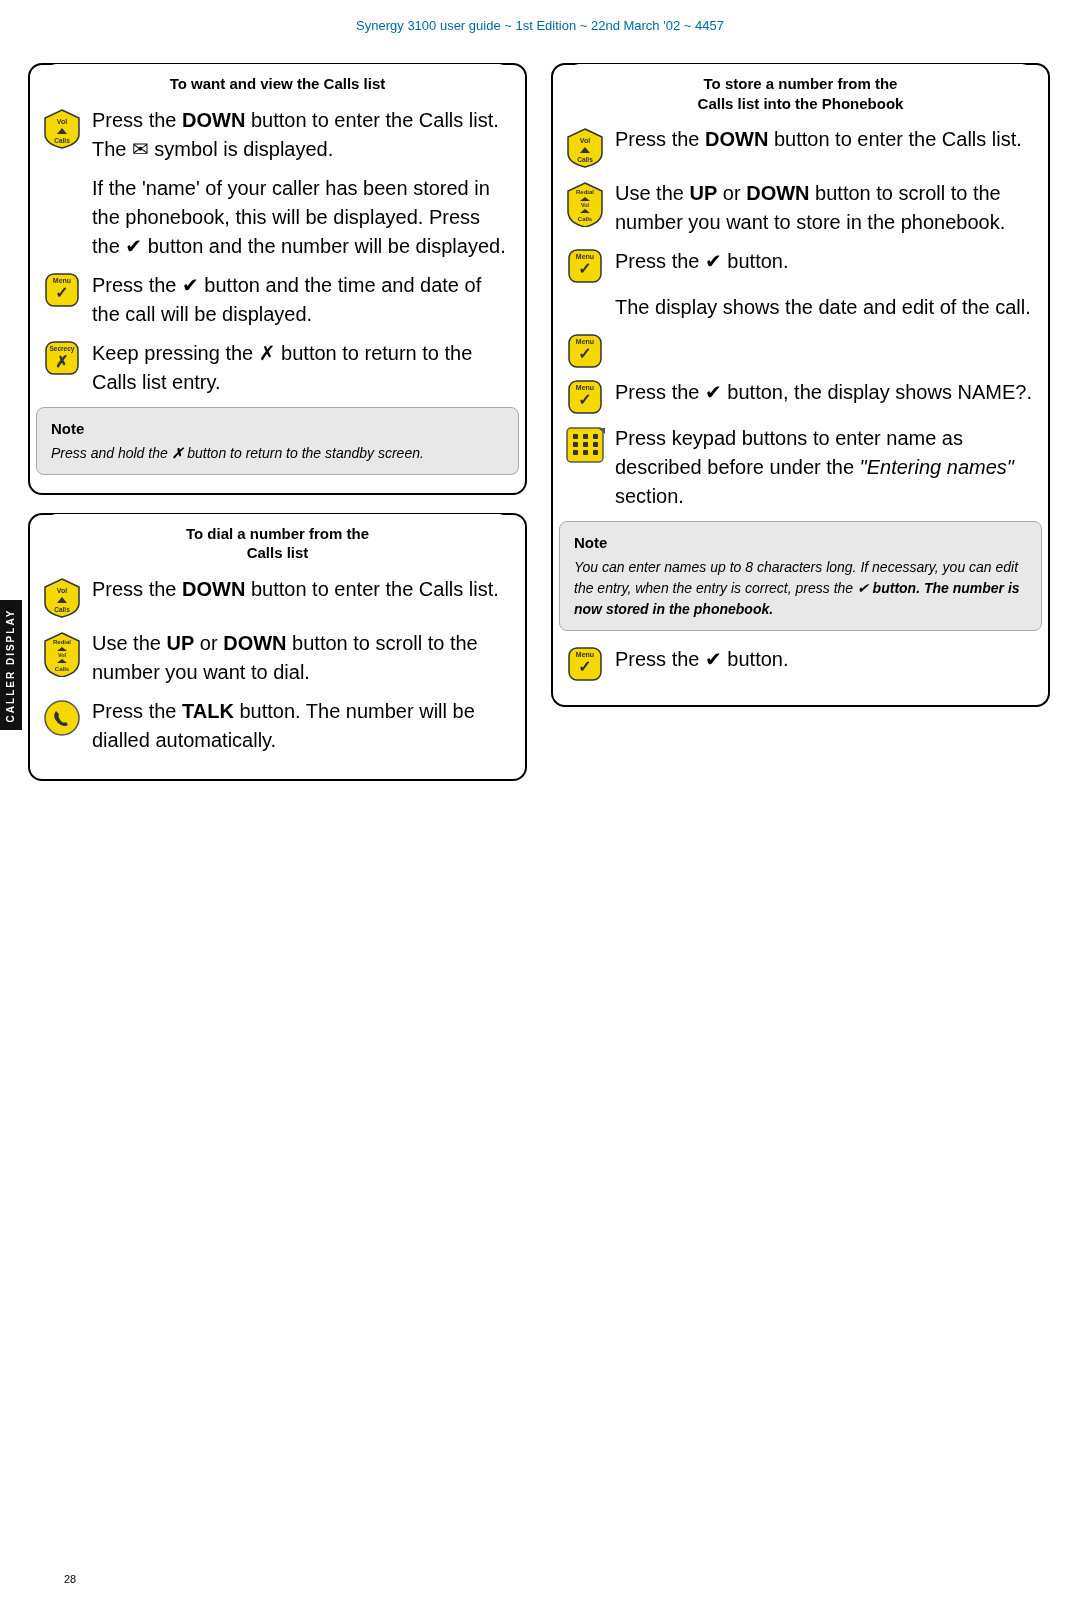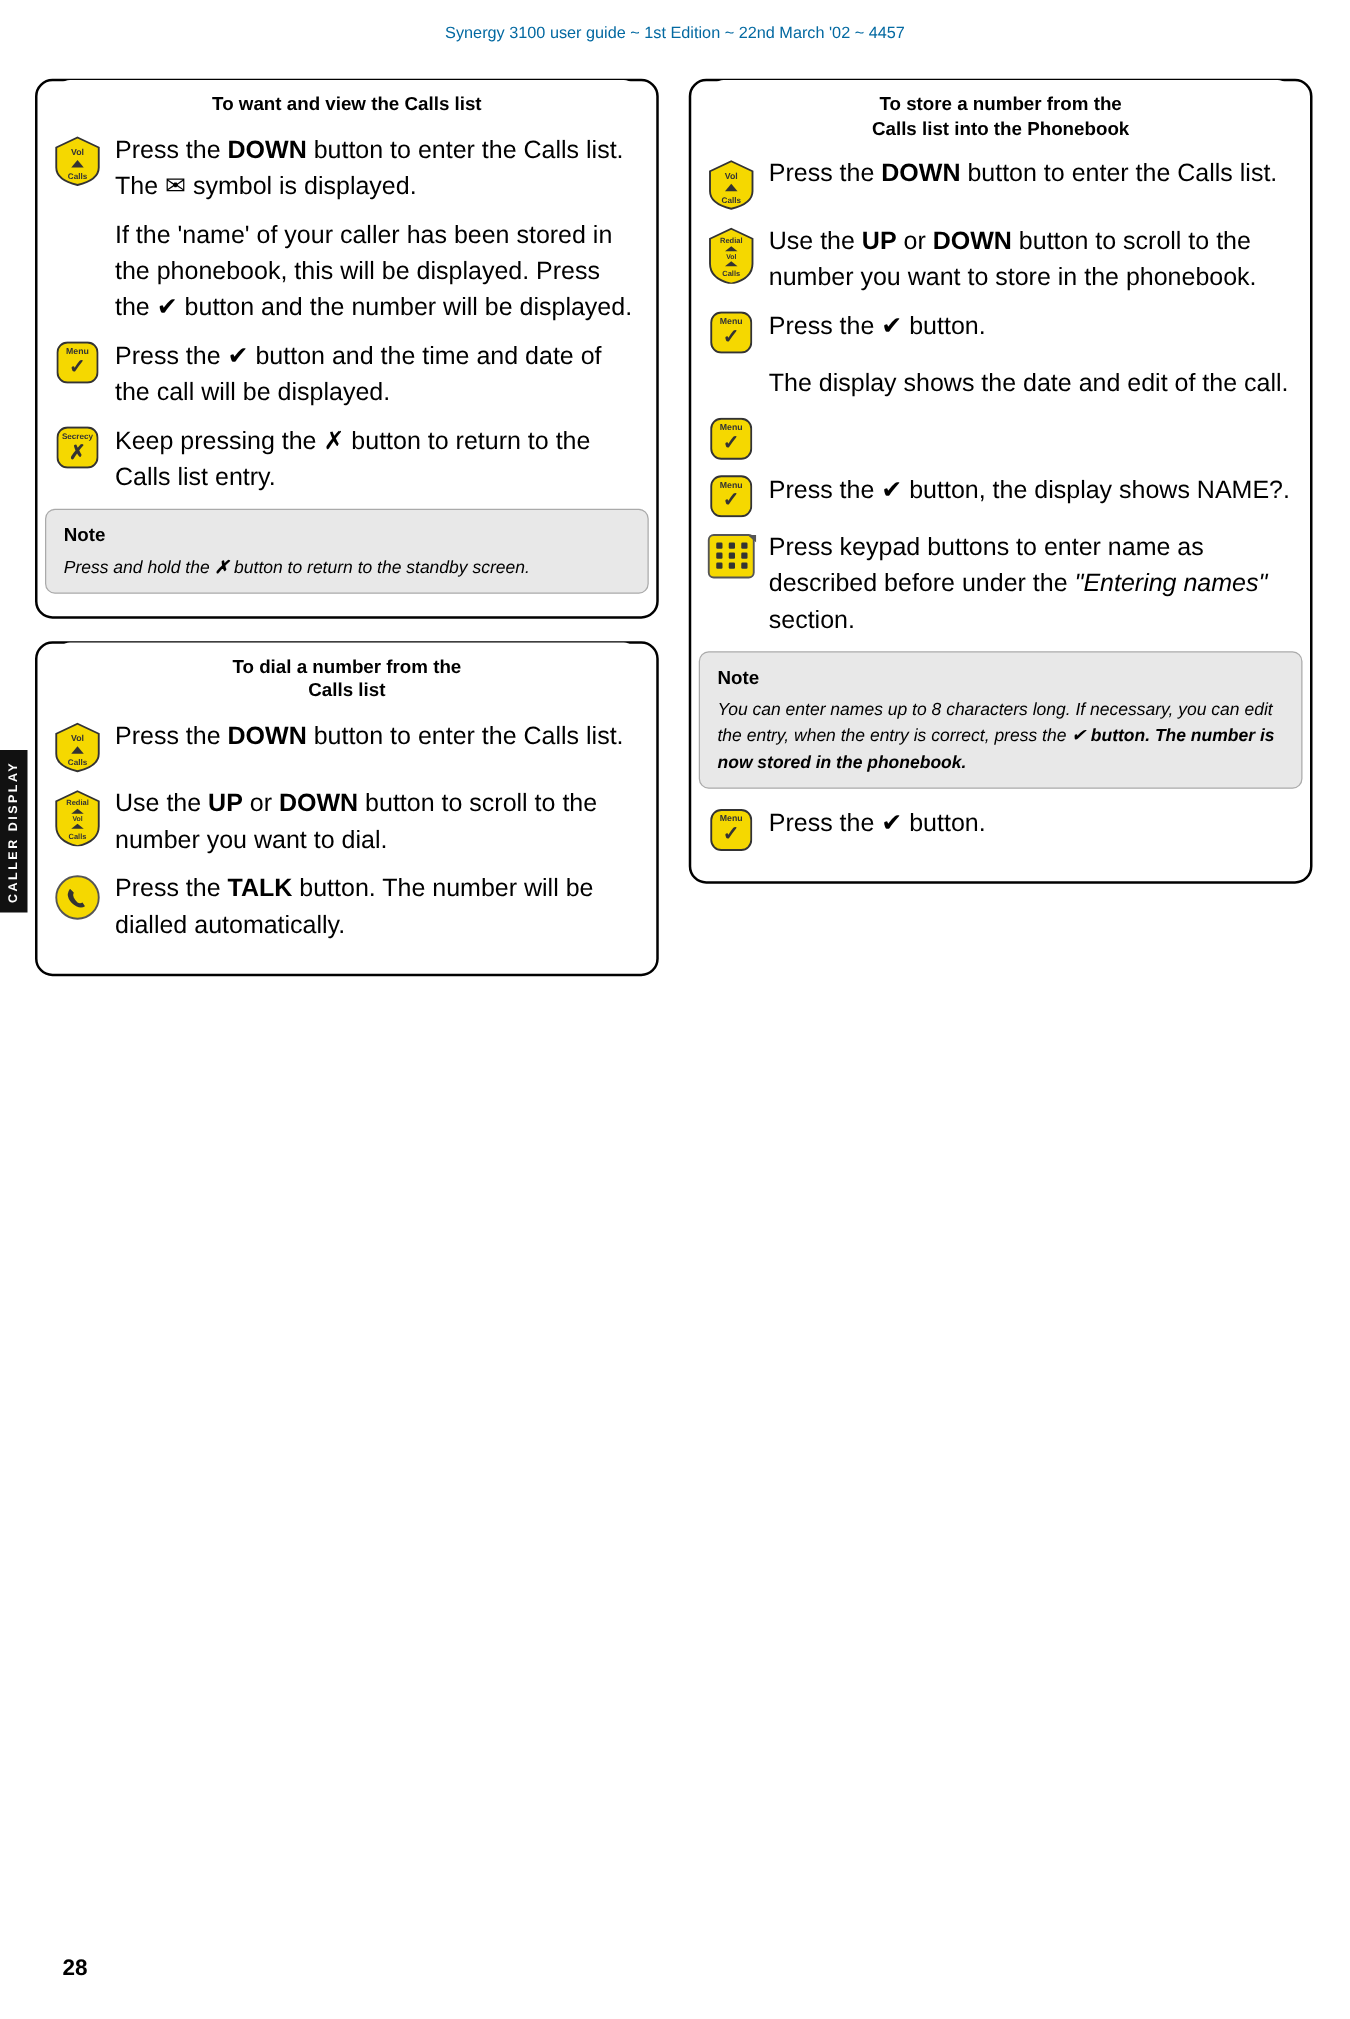--- a/index.html
+++ b/index.html
@@ -17,23 +17,23 @@
     .page-header {
       text-align: center;
       font-size: 13px;
       padding: 18px 0 10px 0;
       color: #0369a1;
     }
 
     .page-number {
       position: absolute;
       bottom: 30px;
-      left: 50px;
-      font-size: 18px;
-      font-weight: bold;
+      left: 64px;
+      font-size: 11px;
+      font-weight: normal;
     }
 
     .side-tab {
       position: absolute;
       left: 0;
       top: 600px;
       width: 22px;
       height: 130px;
       background: #111;
       display: flex;

